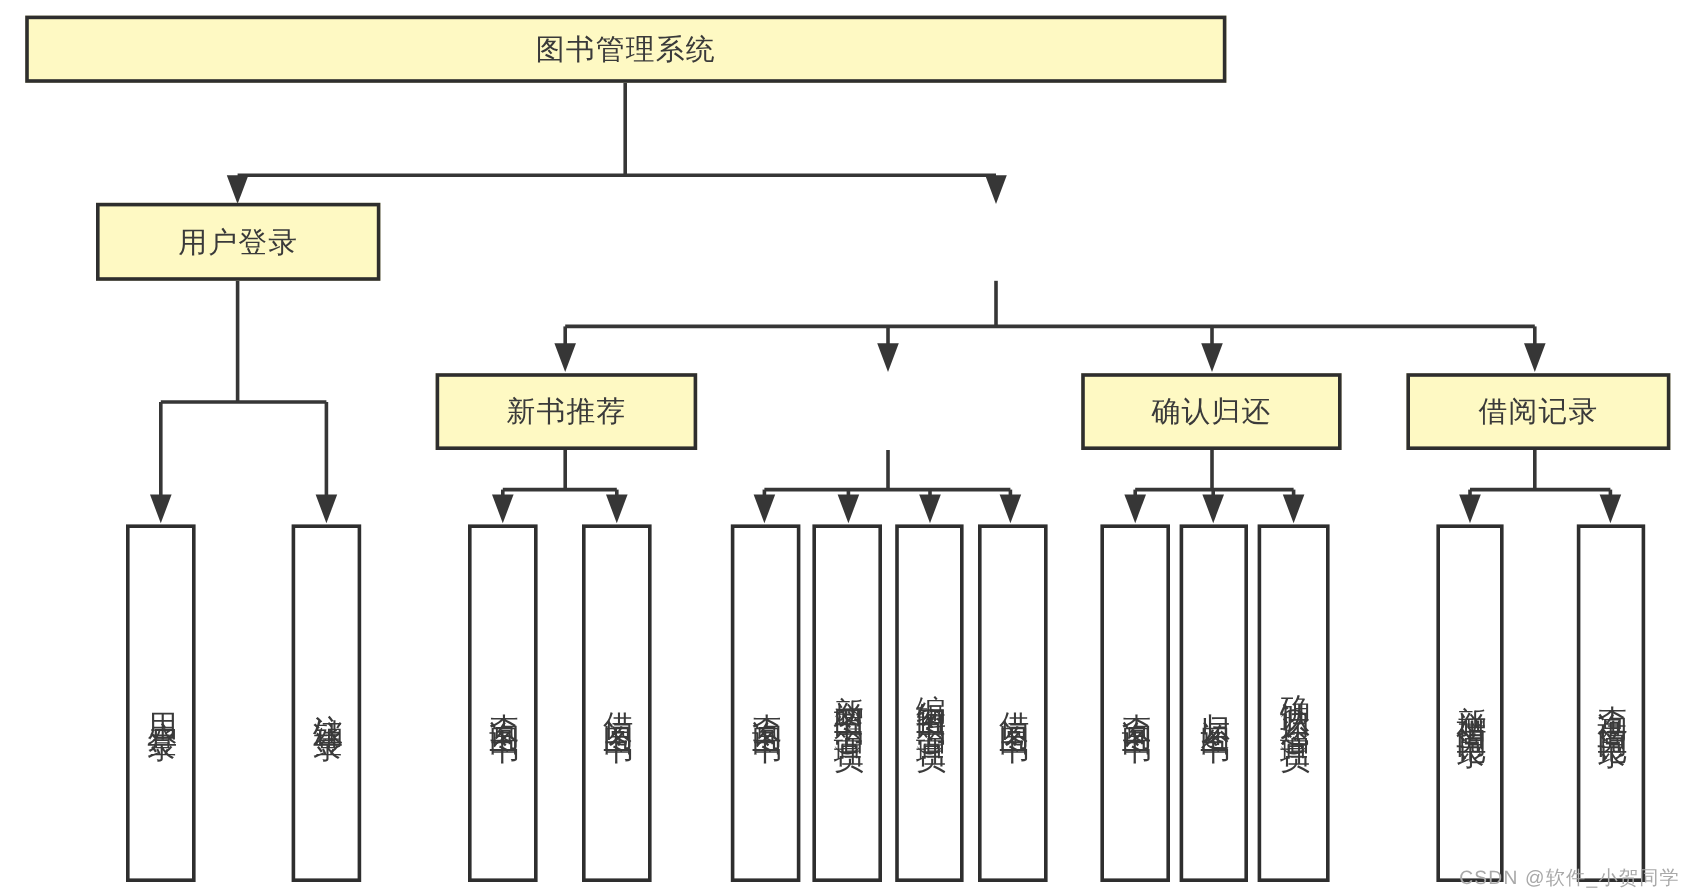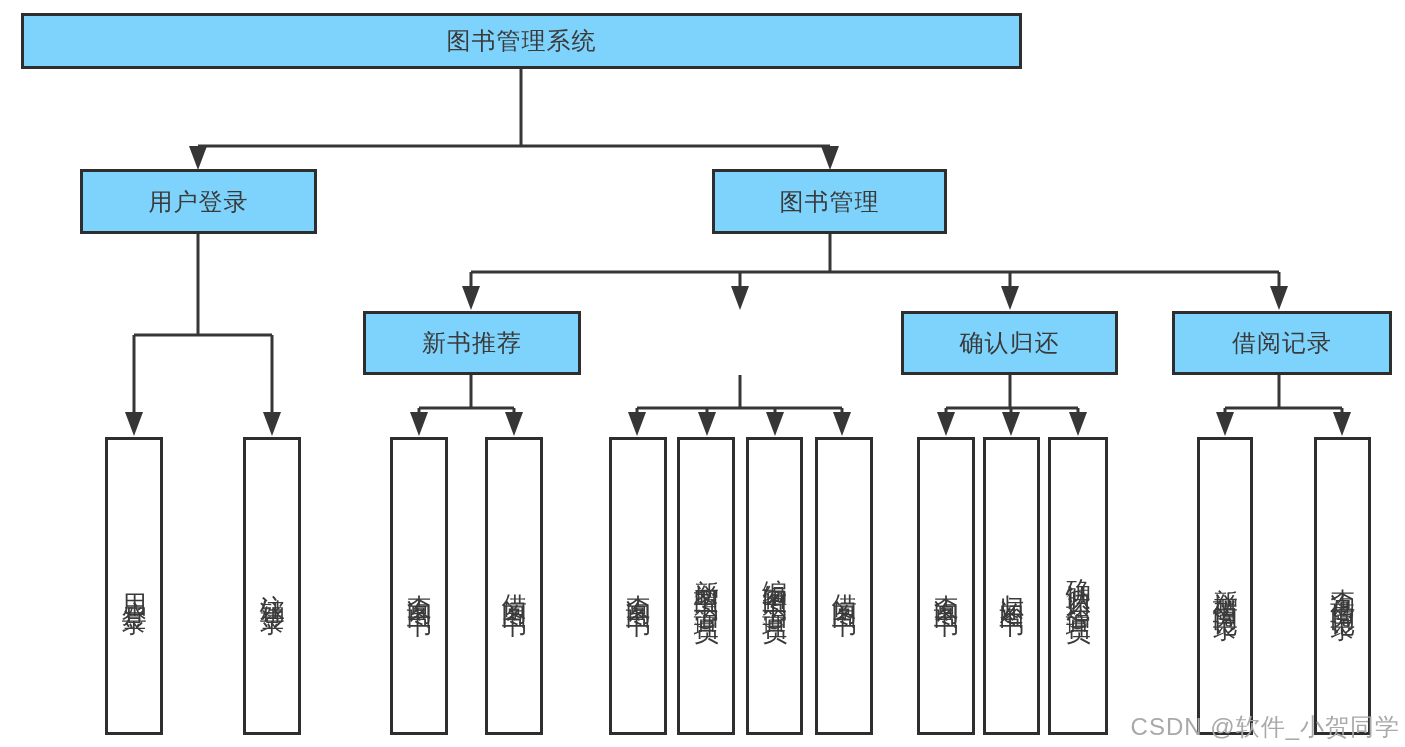--- a/index.html
+++ b/index.html
@@ -6,38 +6,38 @@
   .canvas {
     position:relative;
     width:1405px; height:747px;
     background:#ffffff;
     font-family:"Liberation Sans", sans-serif;
     overflow:hidden;
   }
   .connectors { position:absolute; left:0; top:0; width:1405px; height:747px; }
   .hbox {
     position:absolute; box-sizing:border-box;
-    border:3px solid #2e2e2e; background:#7dd3fc;
+    border:3px solid #2e2e2e; background:#fef9c3;
     display:flex; align-items:center; justify-content:center;
     font-size:24px; color:#3a3a3a; letter-spacing:1px;
   }
   .vbox {
     position:absolute; box-sizing:border-box;
     border:3px solid #2e2e2e; background:#ffffff;
     display:flex; align-items:center; justify-content:center;
     color:#3a3a3a;
   }
   .vbox span {
     writing-mode:vertical-rl; text-orientation:mixed;
     font-size:25px; letter-spacing:6px; line-height:1.1;
     white-space:nowrap;
   }
   .watermark {
     position:absolute; right:5px; bottom:4px;
-    font-size:24px; color:#a9a9a9; letter-spacing:1px;
+    font-size:16px; color:#a9a9a9; letter-spacing:1px;
     z-index:5; white-space:nowrap;
   }
   svg path { stroke:#363636; stroke-width:3; fill:none; }
   svg polygon { fill:#363636; stroke:none; }
 </style>
 </head>
 <body>
 
 <div class="canvas">
 
@@ -108,23 +108,20 @@
     </g>
   </svg>
 
   <div class="hbox" style="left:21px;top:13px;width:1001px;height:56px">
     <span>图书管理系统</span>
   </div>
 
   <div class="hbox" style="left:80px;top:169px;width:237px;height:65px">
     <span>用户登录</span>
   </div>
-  <div class="hbox" style="left:712px;top:169px;width:235px;height:65px">
-    <span>图书管理</span>
-  </div>
 
   <div class="hbox" style="left:363px;top:311px;width:218px;height:64px">
     <span>新书推荐</span>
   </div>
   <div class="hbox" style="left:901px;top:311px;width:217px;height:64px">
     <span>确认归还</span>
   </div>
   <div class="hbox" style="left:1172px;top:311px;width:220px;height:64px">
     <span>借阅记录</span>
   </div>

